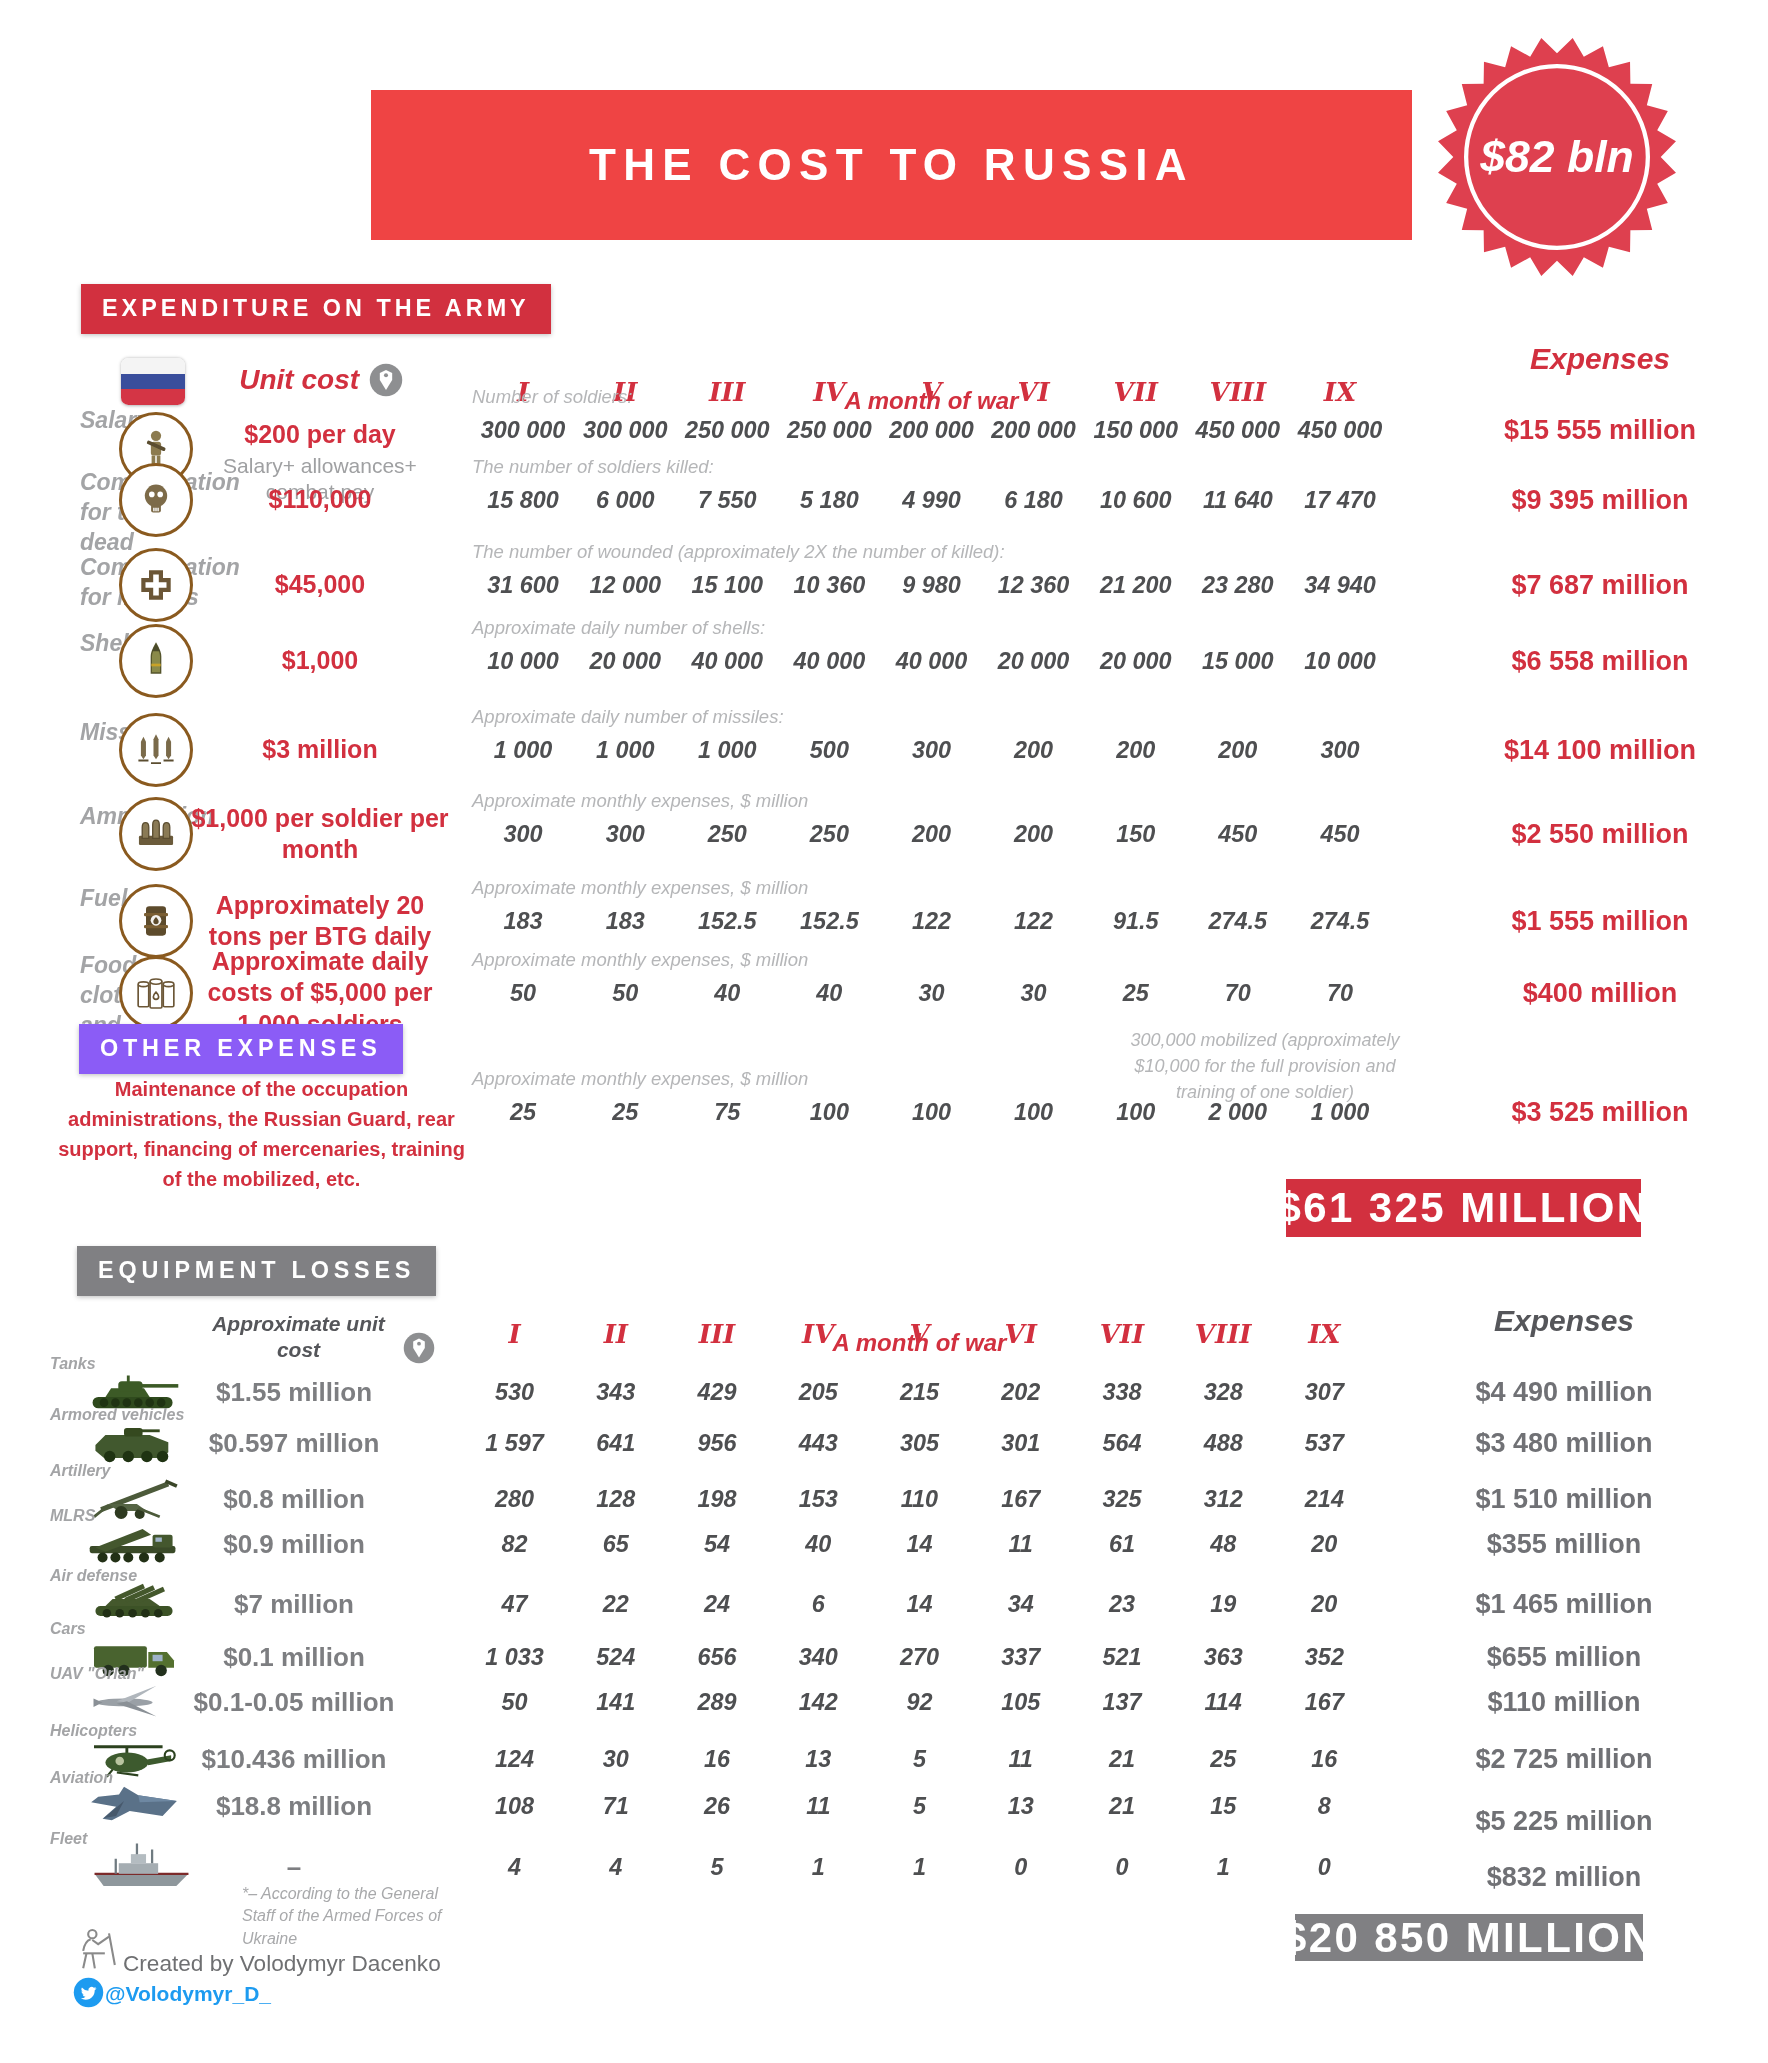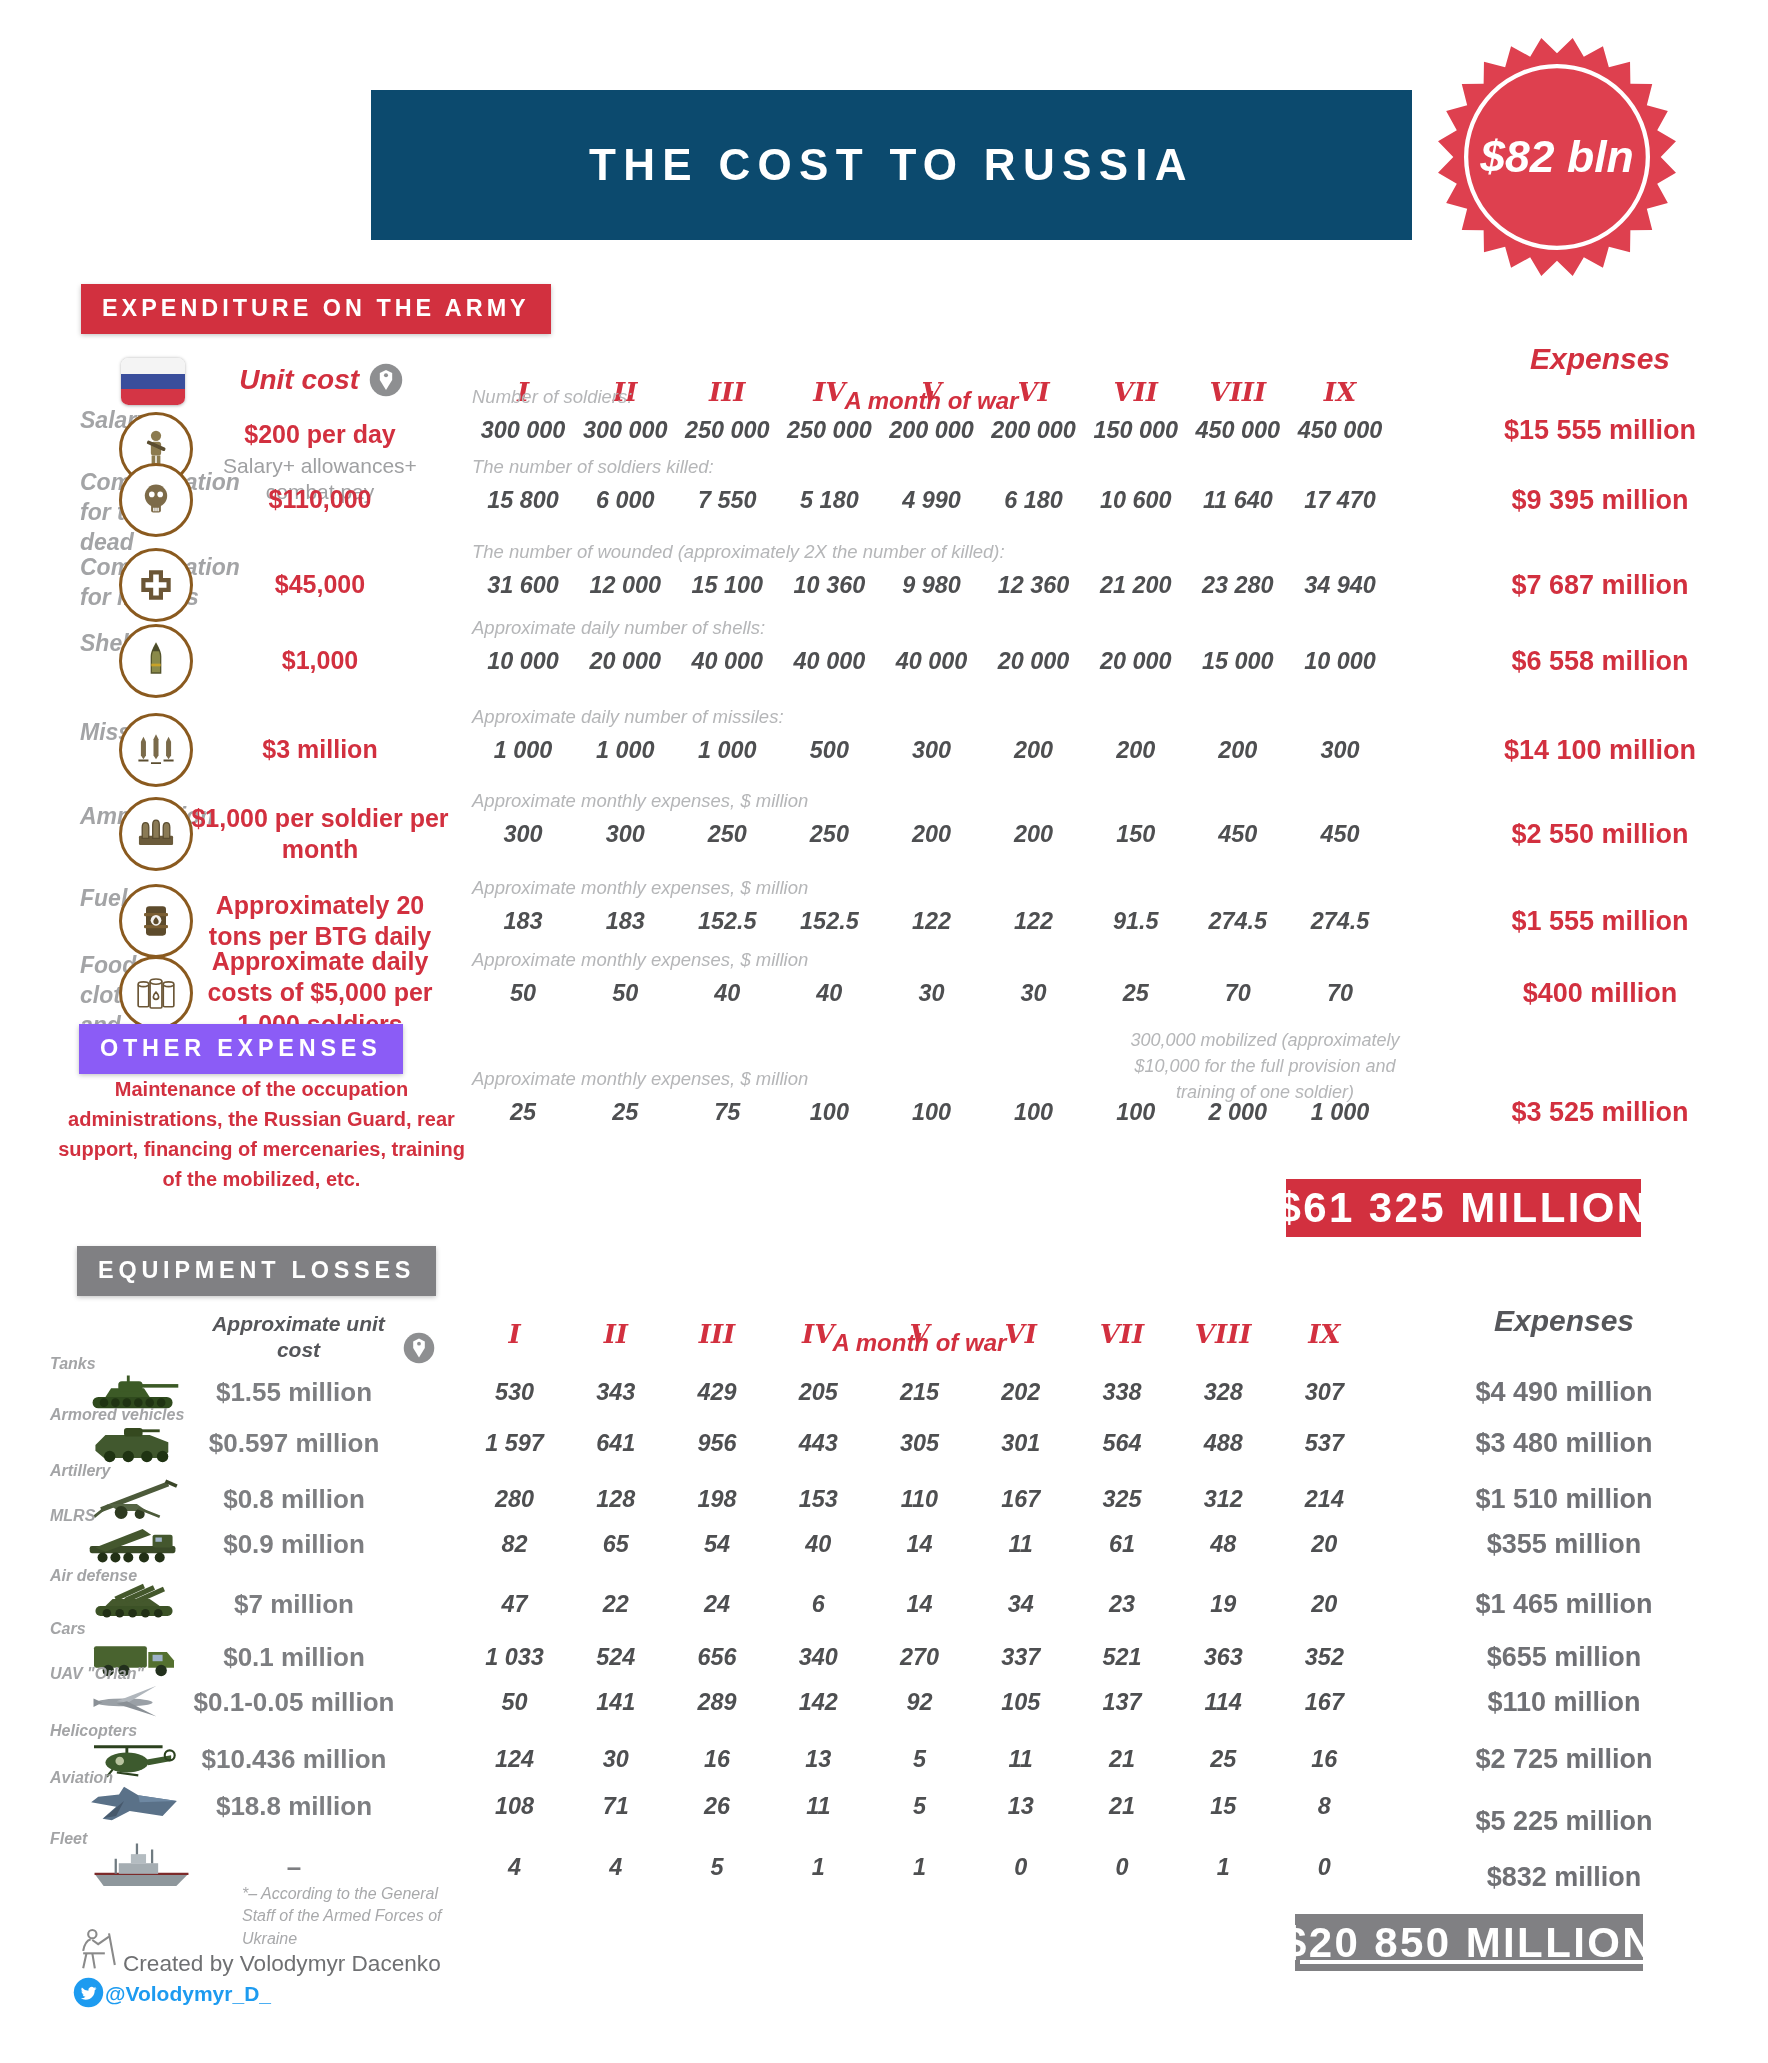--- a/index.html
+++ b/index.html
@@ -1,20 +1,20 @@
 <!DOCTYPE html>
 <html style="font-size:13px"><head>
 <meta charset="utf-8">
 <style>
   html,body{margin:0;padding:0;}
   body{width:1769px;height:2064px;position:relative;background:#fff;
        font-family:"Liberation Sans",sans-serif;overflow:hidden;}
   .abs{position:absolute;}
   
-  .title-box{position:absolute;left:371px;top:90px;width:1041px;height:150px;background:#0c4a6e;
+  .title-box{position:absolute;left:371px;top:90px;width:1041px;height:150px;background:#ef4444;
              color:#fff;display:flex;flex-direction:column;justify-content:center;align-items:center;
              font-weight:bold;font-size:44px;letter-spacing:7.3px;line-height:1.55;text-align:center;}
   .badge{position:absolute;left:1437px;top:37px;width:240px;height:240px;}
   .badge text{font:italic bold 52px "Liberation Sans",sans-serif;fill:#fff;}
   
   .banner{position:absolute;color:#fff;font-weight:bold;font-size:23.4px;letter-spacing:4px;
           padding:11.3px 21px;white-space:nowrap;box-shadow:0 2.4px 4.8px rgba(0,0,0,.25);}
   .red-bg{background:#d2303f;}
   .brown-bg{background:#8b5cf6;}
   .gray-bg{background:#808083;}
@@ -675,21 +675,21 @@
         <span>1</span>
         <span>0</span>
         <span>0</span>
         <span>1</span>
         <span>0</span>
       </div>
     <div class="exp exp2" style="margin-top:9.7px;">$832 million</div>
   </div>
 
   <div class="fnote">*– According to the General Staff of the Armed Forces of Ukraine</div>
-  <div class="total gray-bg" style="left:1295px;top:1914px;width:348px;height:57px;text-decoration:underline;">$20 850 MILLION</div>
+  <div class="total gray-bg" style="left:1295px;top:1914px;width:348px;height:47px;">$20 850 MILLION</div>
 
   <svg class="abs" style="left:74px;top:1925px;" width="50" height="50" viewBox="0 0 60 60">
     <g stroke="#8a8a8a" stroke-width="2.5" fill="none">
         <circle cx="22" cy="11" r="5"></circle>
         <path d="M20 17c-6 2-8 8-9 14m11-13l7 5 13-9"></path>
         <path d="M42 10l7 38M15 34l-4 18m11-18l3 18"></path>
         <path d="M11 34h26"></path>
       </g>
   </svg>
   <div class="credit">Created by Volodymyr Dacenko</div>

